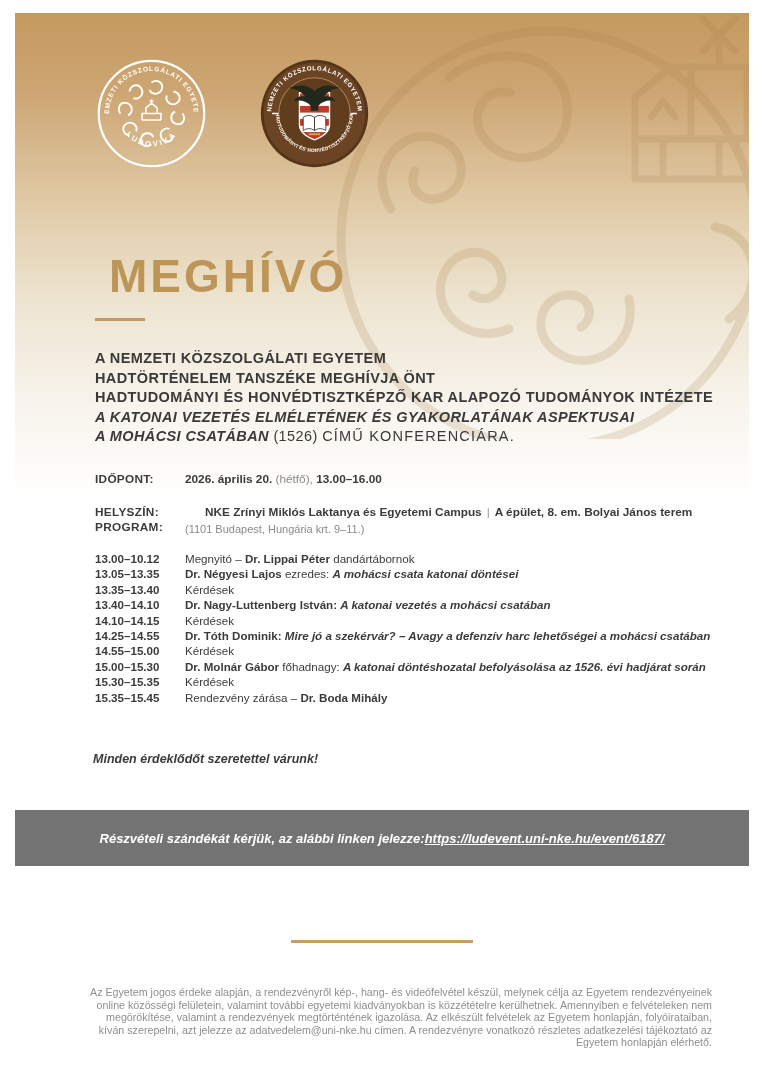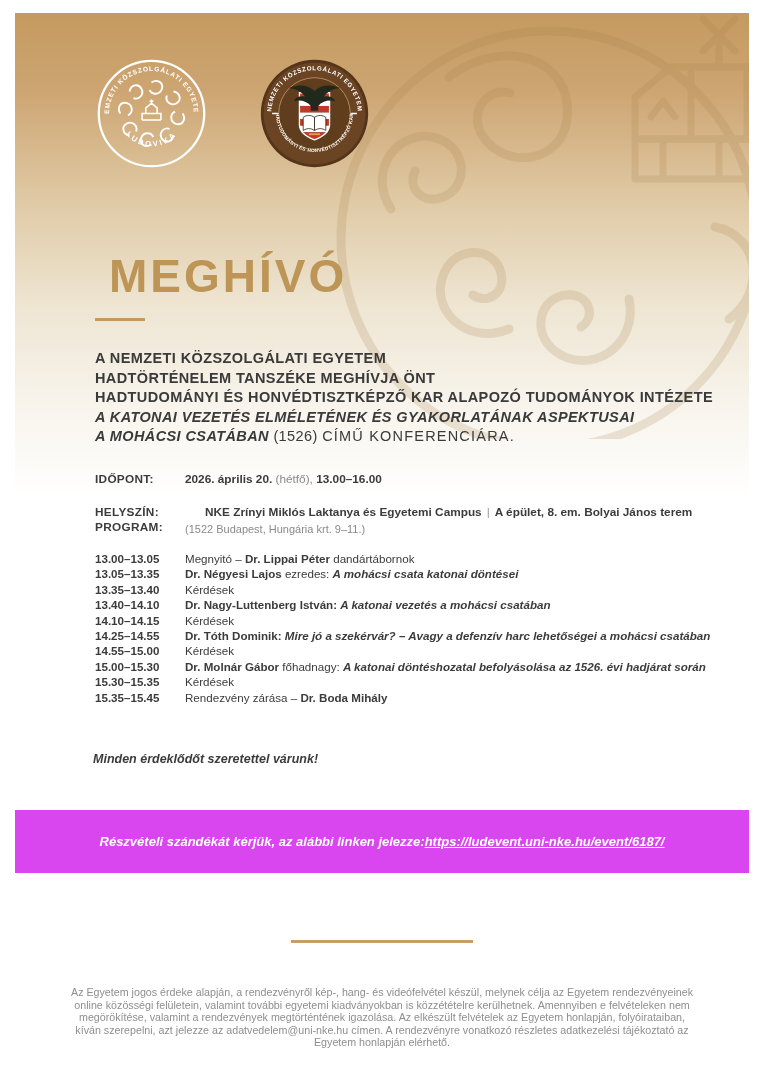--- a/index.html
+++ b/index.html
@@ -37,29 +37,29 @@
   .program{position:absolute;left:95px;top:551px;width:655px;}
   .prog-row{display:flex;line-height:15.4px;font-size:11.6px;}
   .prog-time{width:90px;flex:0 0 90px;font-weight:600;}
   .prog-text{flex:1;}
   .seg-b{font-weight:700;}
   .seg-i{font-weight:700;font-style:italic;}
 
   .welcome{position:absolute;left:93px;top:752px;font-size:12.5px;font-weight:700;font-style:italic;margin:0;}
 
   
-  .banner{position:absolute;left:15px;top:810px;width:734px;height:63px;background:#d946ef;
+  .banner{position:absolute;left:15px;top:810px;width:734px;height:56px;background:#737373;
           display:flex;align-items:center;justify-content:center;color:#ffffff;
           font-size:13px;font-weight:700;font-style:italic;}
   .banner a{color:#ffffff;text-decoration:underline;font-style:italic;}
 
   .divider2{position:absolute;left:291px;top:940px;width:182px;height:3px;background:#c69e66;}
 
   
-  .footer{position:absolute;left:52px;top:986px;width:660px;text-align:center;color:#8e8e8e;
+  .footer{position:absolute;left:52px;top:986px;width:660px;text-align:right;color:#8e8e8e;
           font-size:10.7px;line-height:12.5px;}
 </style>
 </head>
 <body>
 
 <div class="page">
 
   <div class="header-bg">
 
     <svg class="watermark" viewBox="0 0 520 440">
@@ -155,27 +155,27 @@
     <div>HADTUDOMÁNYI ÉS HONVÉDTISZTKÉPZŐ KAR ALAPOZÓ TUDOMÁNYOK INTÉZETE</div>
     <div class="it">A KATONAI VEZETÉS ELMÉLETÉNEK ÉS GYAKORLATÁNAK ASPEKTUSAI</div>
     <div><span class="it">A MOHÁCSI CSATÁBAN</span><span class="paren"> (1526) </span><span class="caps-n">CÍMŰ KONFERENCIÁRA.</span></div>
   </div>
 
   <div class="detail-label" style="top:472px;">IDŐPONT:</div>
   <div class="detail-value" style="top:472px;"><span class="b">2026. április 20.</span><span class="gray"> (hétfő), </span><span class="b">13.00–16.00</span></div>
 
   <div class="detail-label" style="top:505px;">HELYSZÍN:</div>
   <div class="detail-value" style="top:505px;padding-left:20px;"><span class="b">NKE Zrínyi Miklós Laktanya és Egyetemi Campus</span><span class="sep">|</span><span class="b">A épület, 8. em. Bolyai János terem</span></div>
-  <div class="detail-value gray" style="top:523px;font-size:11px;">(1522 Budapest, Hungária krt. 9–11.)</div>
+  <div class="detail-value gray" style="top:523px;font-size:11px;">(1101 Budapest, Hungária krt. 9–11.)</div>
 
   <div class="detail-label" style="top:520px;">PROGRAM:</div>
 
   <div class="program">
     <div class="prog-row">
-        <span class="prog-time">13.00–13.05</span>
+        <span class="prog-time">13.00–10.12</span>
         <span class="prog-text"><span>Megnyitó – </span><span class="seg-b">Dr. Lippai Péter</span><span> dandártábornok</span><span class="seg-i"></span></span>
       </div>
     <div class="prog-row">
         <span class="prog-time">13.05–13.35</span>
         <span class="prog-text"><span></span><span class="seg-b">Dr. Négyesi Lajos</span><span> ezredes: </span><span class="seg-i">A mohácsi csata katonai döntései</span></span>
       </div>
     <div class="prog-row">
         <span class="prog-time">13.35–13.40</span>
         <span class="prog-text"><span>Kérdések</span><span class="seg-b"></span><span></span><span class="seg-i"></span></span>
       </div>

